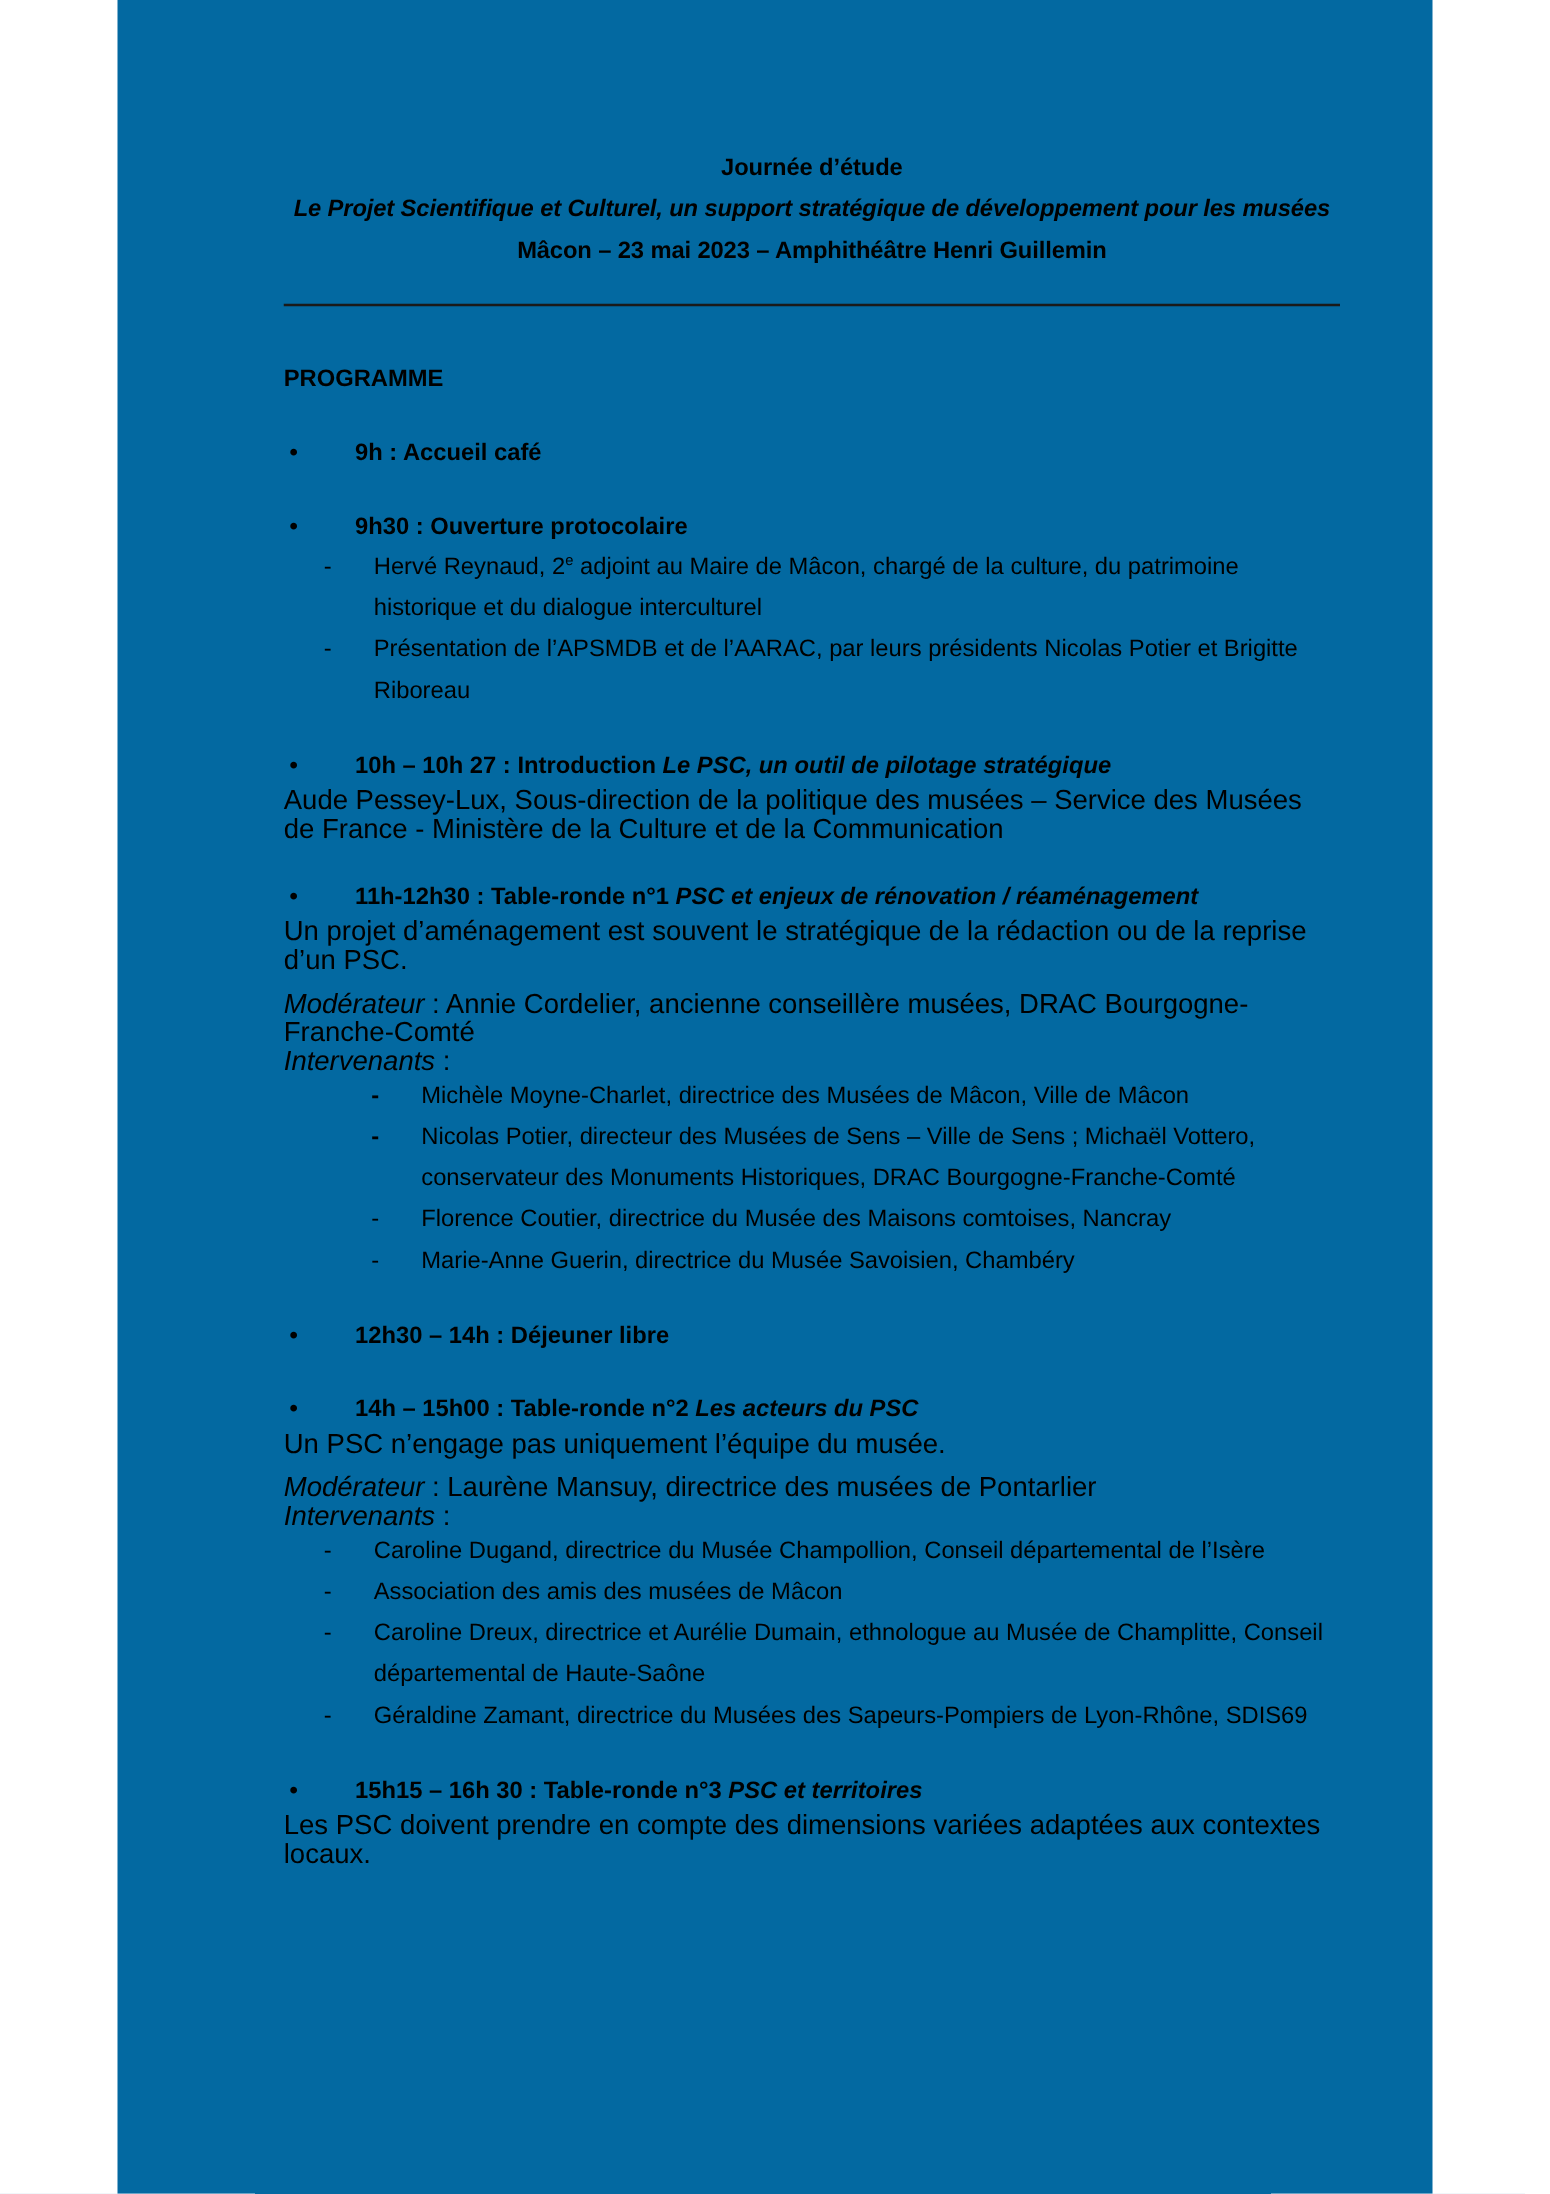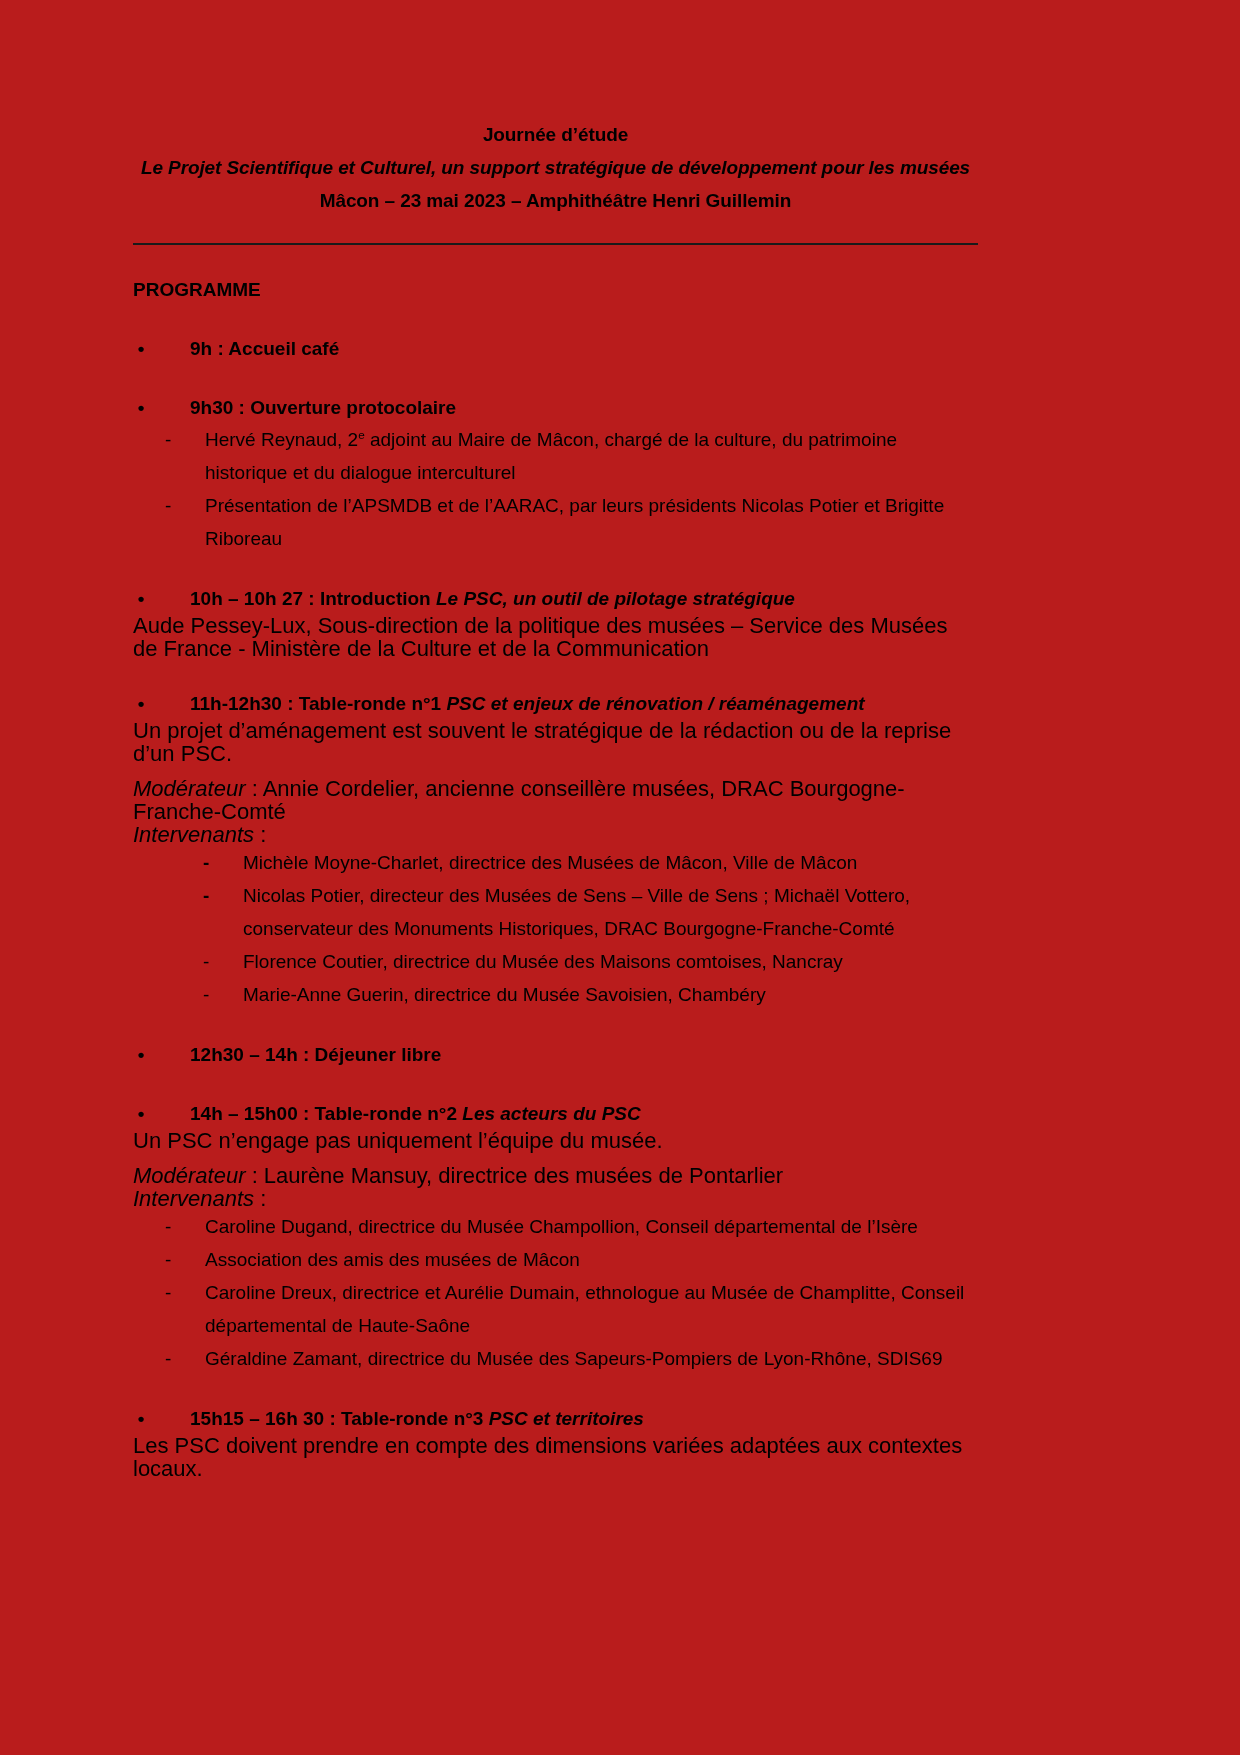--- a/index.html
+++ b/index.html
@@ -7,24 +7,24 @@
     margin: 0;
     padding: 0;
     background: #ffffff;
   }
   body {
     font-family: "Liberation Sans", sans-serif;
     color: #000000;
   }
   .page {
     position: relative;
-    width: 1240px;
+    width: 1052px;
     height: 1755px;
     box-sizing: border-box;
-    background: #b91c1c;
+    background: #0369a1;
     margin: 0 auto;
     overflow: hidden;
   }
   .content {
     position: absolute;
     left: 133px;
     top: 118px;
     width: 845px;
   }
 
@@ -45,21 +45,21 @@
     border-top: 2.2px solid #1a1a1a;
     margin: 26px 0 0 0;
     width: 100%;
   }
 
   
   .section-label {
     font-weight: bold;
     font-size: 19px;
     line-height: 31px;
-    margin-top: 29px;
+    margin-top: 43px;
   }
 
   
   .bullet-item {
     position: relative;
     padding-left: 57px;
     font-weight: bold;
     font-size: 19px;
     line-height: 31px;
     margin-top: 28px;
@@ -231,21 +231,21 @@
       <li class="dash-item">
         <span class="dash-mark">-</span>
         <span>Association des amis des musées de Mâcon</span>
       </li>
       <li class="dash-item">
         <span class="dash-mark">-</span>
         <span>Caroline Dreux, directrice et Aurélie Dumain, ethnologue au Musée de Champlitte, Conseil départemental de Haute-Saône</span>
       </li>
       <li class="dash-item">
         <span class="dash-mark">-</span>
-        <span>Géraldine Zamant, directrice du Musée des Sapeurs-Pompiers de Lyon-Rhône, SDIS69</span>
+        <span>Géraldine Zamant, directrice du Musées des Sapeurs-Pompiers de Lyon-Rhône, SDIS69</span>
       </li>
     </ul>
 
     <div class="bullet-item">
       <span class="bullet-dot">•</span>
       <span>15h15 – 16h 30 : Table-ronde n°3 </span><span class="ital">PSC et territoires</span>
     </div>
     <div class="para">Les PSC doivent prendre en compte des dimensions variées adaptées aux contextes locaux.</div>
 
   </div>

